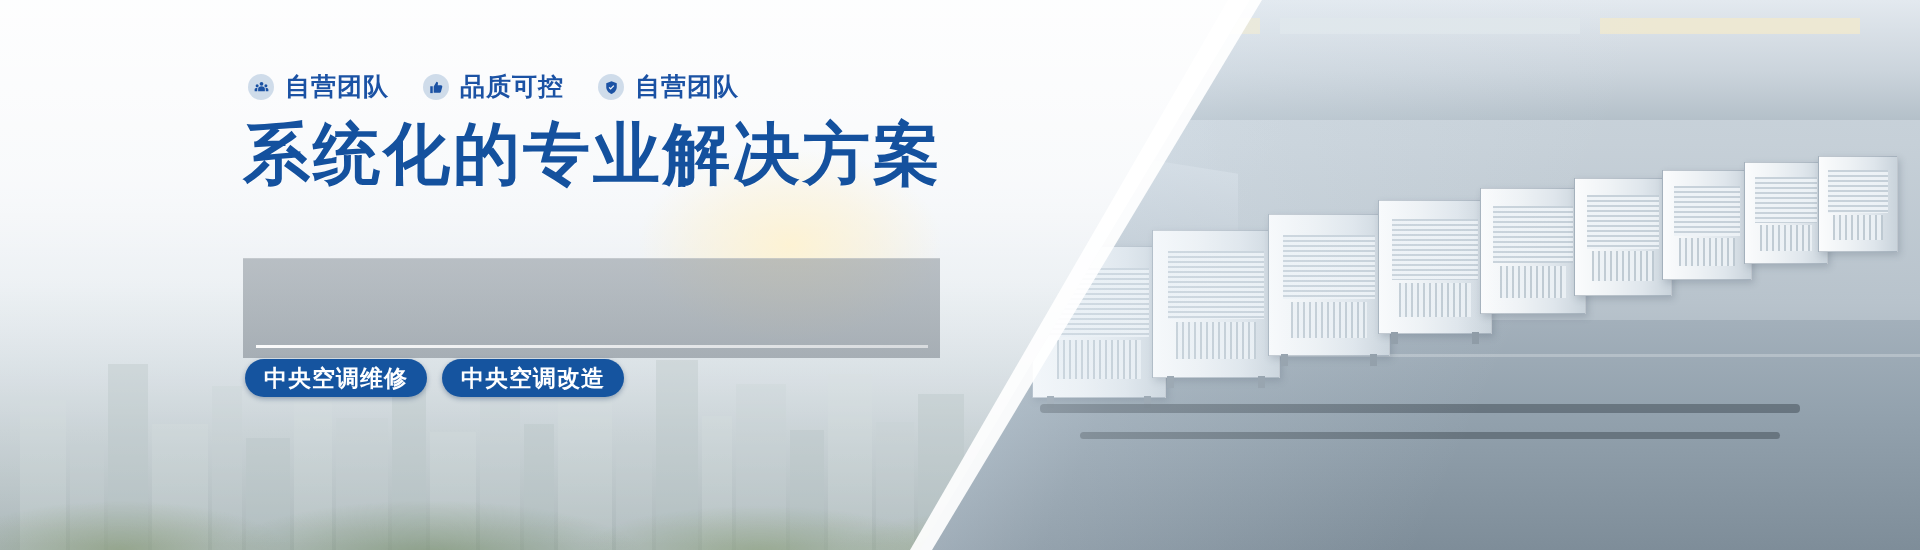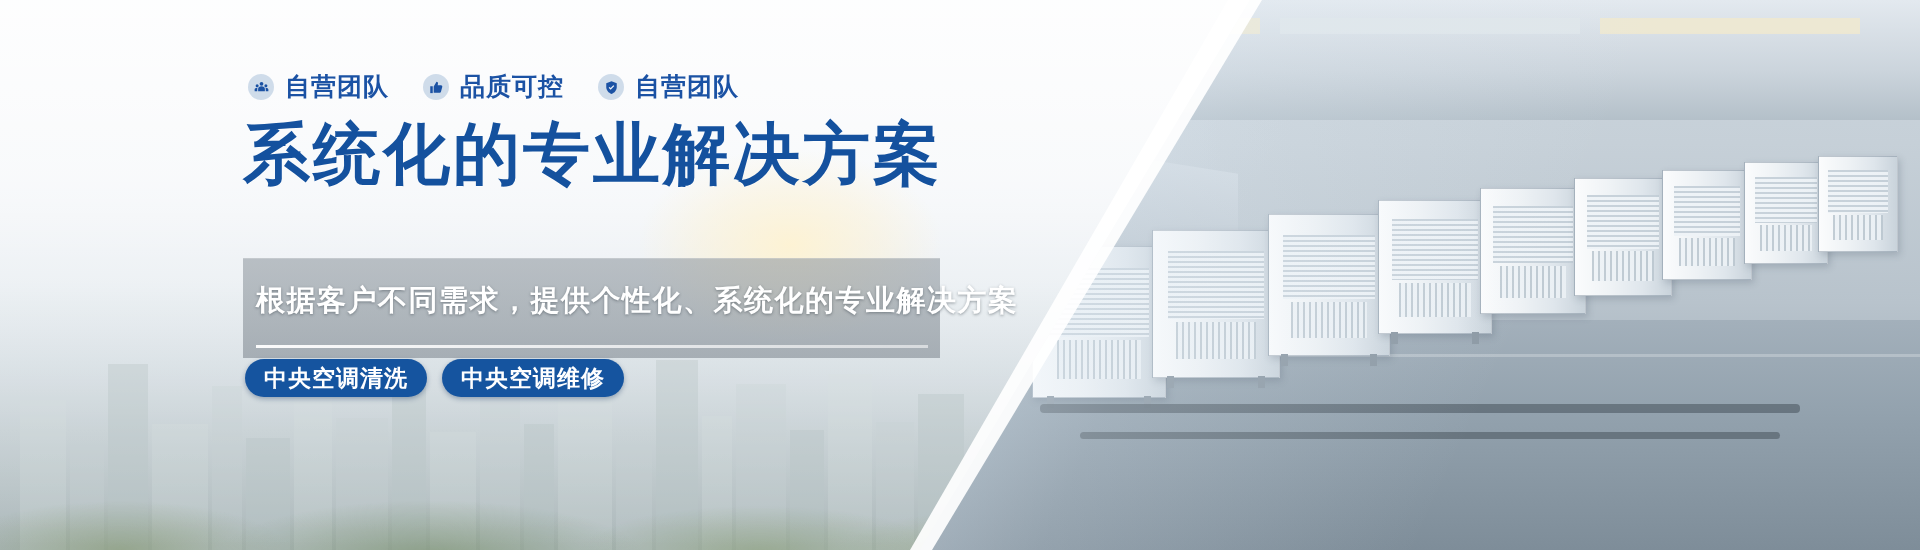--- a/index.html
+++ b/index.html
@@ -283,22 +283,21 @@
             <path d="M10.6 15.6l-3.1-3.1 1.5-1.5 1.6 1.6 4.4-4.4 1.5 1.5z" fill="#eef3f9"></path>
           </svg>
         </span>
         <span class="badge-tx">自营团队</span>
       </div>
     </div>
 
     <div class="headline">系统化的专业解决方案</div>
 
     <div class="panel"></div>
-    <div class="subtitle">根据客户不同需求，提供个性化、系统化的专业解决方案</div>
     <div class="rule"></div>
 
     <div class="pills">
-      <div class="pill">中央空调清洗</div>
       <div class="pill">中央空调维修</div>
+      <div class="pill">中央空调改造</div>
     </div>
 
   </div>
 </div>
 
 </body></html>

